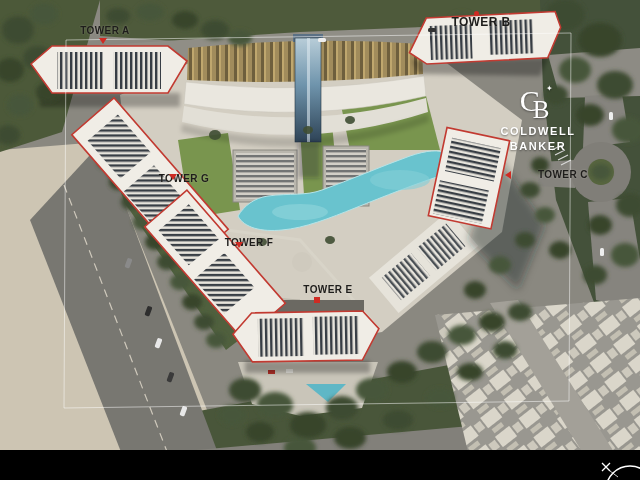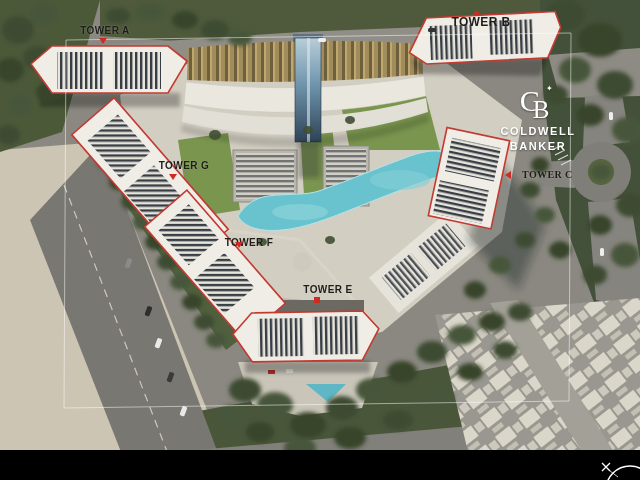--- a/index.html
+++ b/index.html
@@ -4,22 +4,22 @@
 <style>
   html,body{margin:0;padding:0;background:#111;}
   #stage{position:relative;width:640px;height:480px;overflow:hidden;background:#8a8880;
          font-family:"Liberation Sans",sans-serif;}
   #stage svg.scene{position:absolute;left:0;top:0;}
   .tw-label{position:absolute;font-weight:700;font-size:10px;line-height:1;color:#1e1d1b;
             letter-spacing:.4px;white-space:nowrap;text-shadow:0 0 2px rgba(235,230,220,.35);}
   .ctr{transform:translateX(-50%);}
   .lbl-a{left:105px;top:26px;}
   .lbl-b{left:481px;top:16px;font-size:12px;}
-  .lbl-c{left:522px;top:170px;font-family:Liberation Serif, serif;}
-  .lbl-g{left:184px;top:161px;}
+  .lbl-c{left:538px;top:170px;}
+  .lbl-g{left:184px;top:174px;}
   .lbl-f{left:249px;top:230px;margin-top:8px;}
   .lbl-e{left:328px;top:285px;}
   .marker{position:absolute;width:0;height:0;}
   .down{border-left:4px solid transparent;border-right:4px solid transparent;border-top:6px solid #cf2b23;}
   .left{border-top:4px solid transparent;border-bottom:4px solid transparent;border-right:6px solid #cf2b23;}
   .dot{width:5px;height:5px;background:#cf2b23;border-radius:50%;}
   .sq{width:6px;height:6px;background:#cf2b23;}
   .m-a{left:99px;top:38px;}  .m-b{left:474px;top:11px;}
   .m-c{left:505px;top:171px;} .m-g{left:169px;top:174px;}
   .m-f{left:235px;top:242px;} .m-e{left:314px;top:297px;}

